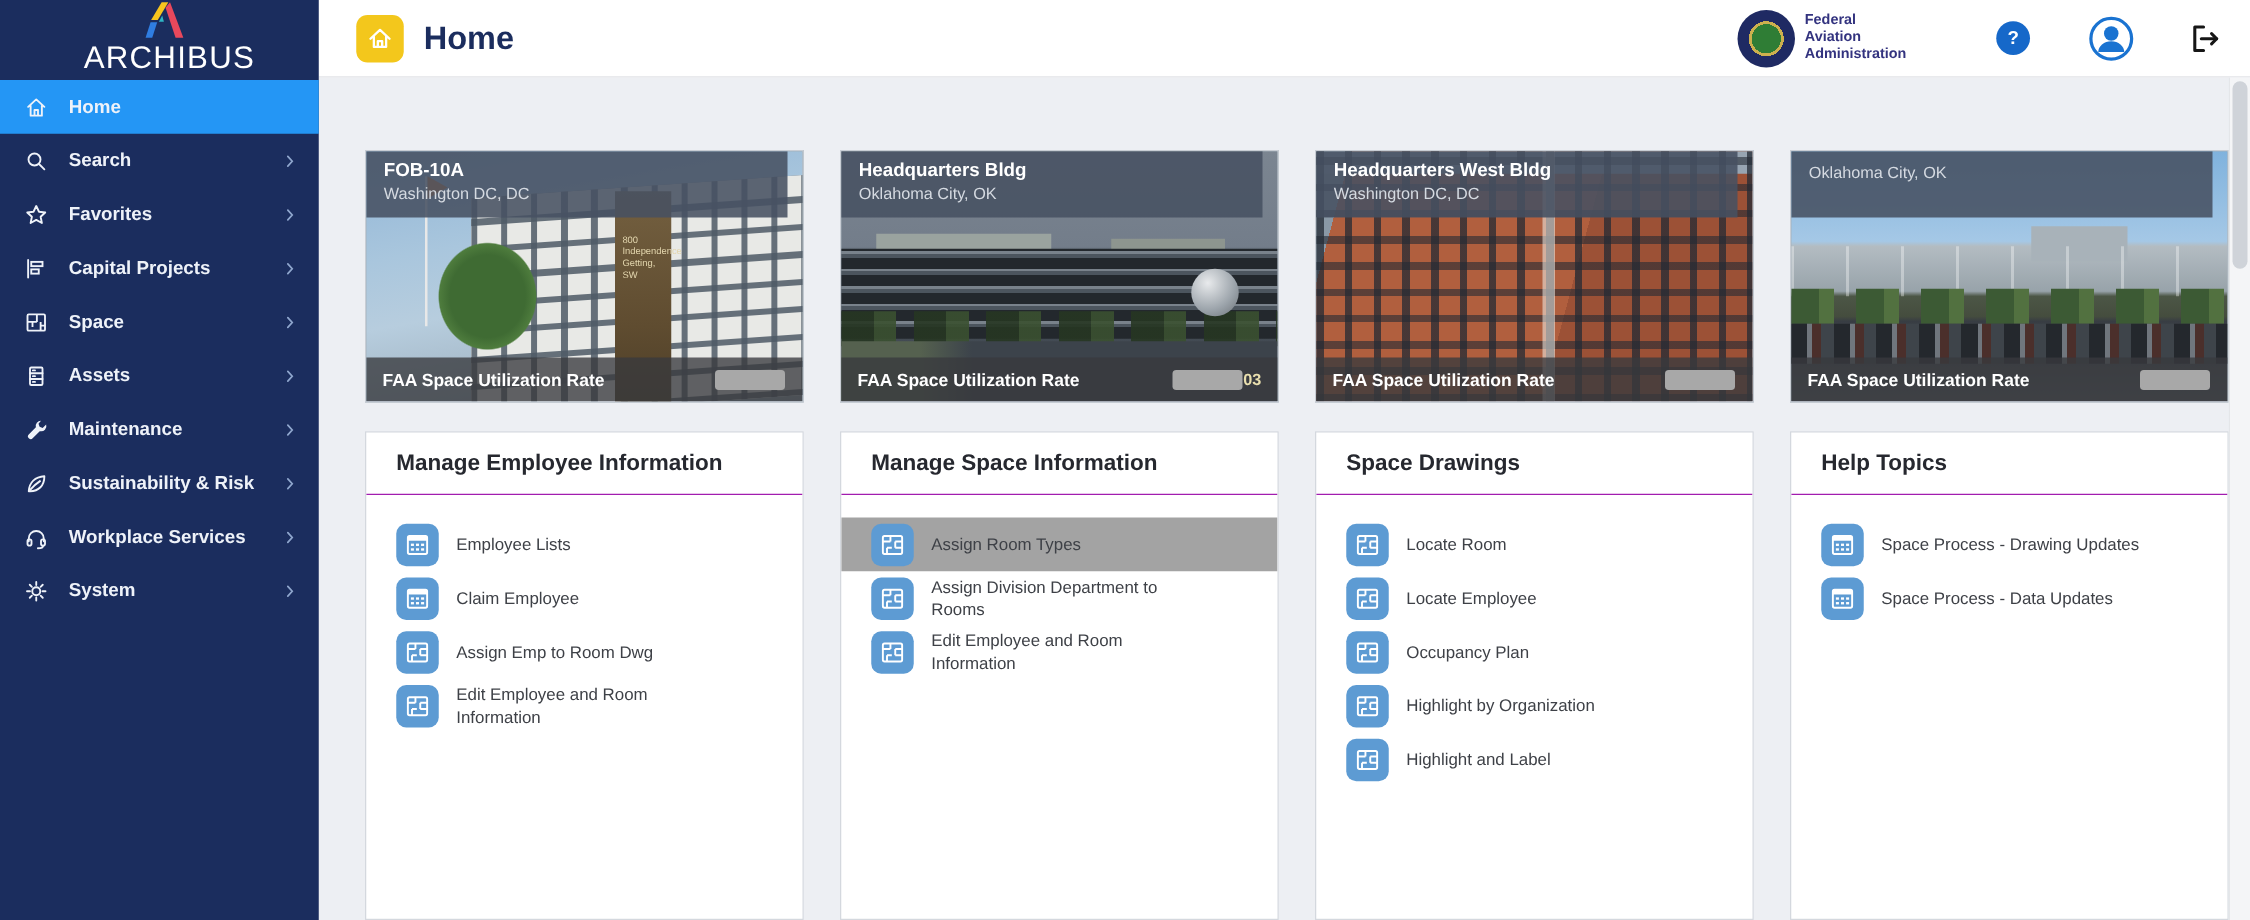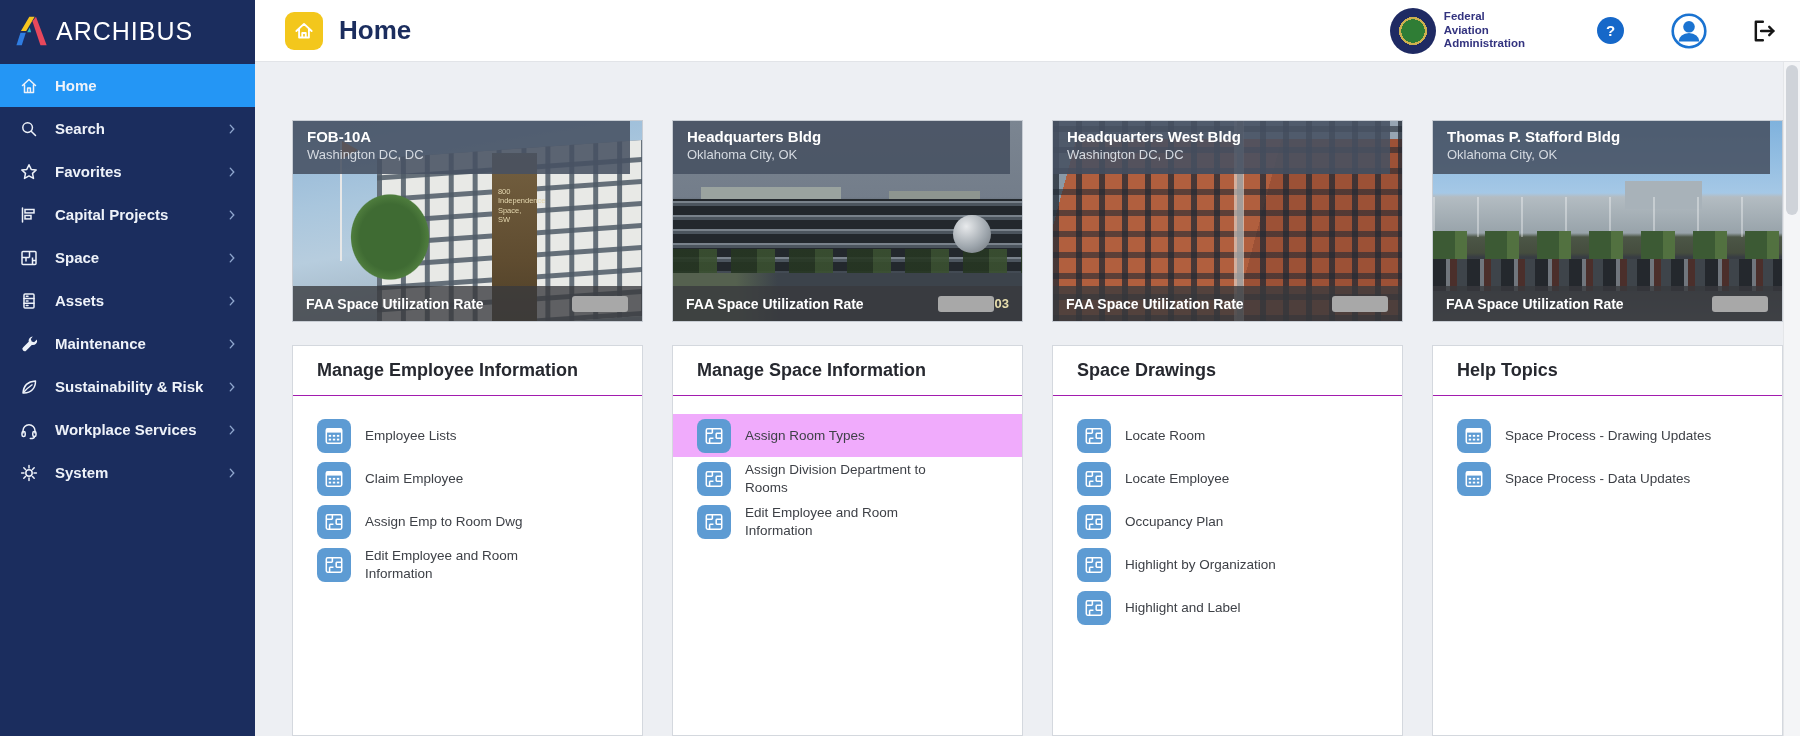--- a/index.html
+++ b/index.html
@@ -1,21 +1,21 @@
 <!DOCTYPE html>
 <html><head>
 <meta charset="utf-8">
 <style>
   * { box-sizing: border-box; margin: 0; padding: 0; }
   html,body { width:1800px; height:736px; overflow:hidden;
     font-family:"Liberation Sans", sans-serif; background:#edeff3; position:relative; }
 
   
   .sidebar { position:absolute; left:0; top:0; width:255px; height:736px; background:#1b2d5e; z-index:5; }
-  .logo-row { height:62px; display:flex; align-items:center; padding-left:16px; }
+  .logo-row { height:62px; display:flex; align-items:center; padding-left:16px;flex-direction:column; }
   .logo-mark { width:32px; height:32px; margin-right:8px; }
   .logo-text { color:#ffffff; font-size:25px; letter-spacing:1px; font-weight:400; }
   .nav { padding-top:2px; }
   .nav-item { height:43px; display:flex; align-items:center; padding:0 16px 0 18px;
     color:#eef2f9; font-size:15px; font-weight:700; cursor:pointer; }
   .nav-item.active { background:#2496f5; }
   .nicon { width:22px; height:22px; margin-right:15px; display:flex; align-items:center; justify-content:center; flex:0 0 22px; }
   .nicon svg { width:20px; height:20px; }
   .nlabel { white-space:nowrap; }
   .chev { margin-left:auto; width:14px; height:14px; }
@@ -102,21 +102,21 @@
   .p4-cars { position:absolute; left:0; right:0; top:69%; height:16%;
     background:repeating-linear-gradient(90deg, #24282d 0 13px, #70767d 13px 17px, #4b2f2b 17px 24px, #3e444a 24px 34px); }
 
   
   .row-panels { position:absolute; left:292px; top:345px; display:flex; gap:29px; z-index:2; }
   .panel { width:351px; height:391px; background:#ffffff; border:1px solid #d4d8de; overflow:hidden; }
   .panel-header { height:50px; display:flex; align-items:center; padding:0 24px;
     font-size:18px; font-weight:700; color:#26282f; border-bottom:1px solid #a21caf; }
   .panel-body { padding-top:18px; }
   .panel-item { display:flex; align-items:center; padding:4px 24px; min-height:43px; cursor:pointer; }
-  .panel-item.selected { background:#f0abfc; }
+  .panel-item.selected { background:#a3a3a3; }
   .item-icon { width:34px; height:34px; border-radius:8px; background:#5d9bd3; flex:0 0 34px;
     margin-right:14px; display:flex; align-items:center; justify-content:center; }
   .item-icon svg { width:22px; height:22px; }
   .item-label { font-size:13.5px; color:#3e4147; line-height:1.3; max-width:218px; }
 
   
   .scrollbar { position:absolute; right:0; top:62px; bottom:0; width:17px; background:#f4f5f7; border-left:1px solid #e4e6e9; z-index:6; }
   .scroll-thumb { position:absolute; left:2px; right:2px; top:3px; height:150px; background:#cfd3d9; border-radius:7px; }
 </style>
 </head>
@@ -317,21 +317,21 @@
 
   <div class="card">
     <div class="photo photo1">
       <div class="p1-bldg"></div>
       <div class="p1-tree"></div>
       <div class="p1-pole"></div>
       <div class="p1-flag"></div>
       <div class="p1-sign">
         <div class="p1-sign-text">
           <div>800 Independence</div>
-          <div>Space, SW</div>
+          <div>Getting, SW</div>
         </div>
       </div>
     </div>
     <div class="card-top">
       <div class="bname">FOB-10A</div>
       <div class="bcity">Washington DC, DC</div>
     </div>
     <div class="card-bottom">
       <span class="rlabel">FAA Space Utilization Rate</span>
       <span class="rright">
@@ -383,21 +383,20 @@
   </div>
 
   <div class="card">
     <div class="photo photo4">
       <div class="p4-block"></div>
       <div class="p4-bldg"></div>
       <div class="p4-trees"></div>
       <div class="p4-cars"></div>
     </div>
     <div class="card-top">
-      <div class="bname">Thomas P. Stafford Bldg</div>
       <div class="bcity">Oklahoma City, OK</div>
     </div>
     <div class="card-bottom">
       <span class="rlabel">FAA Space Utilization Rate</span>
       <span class="rright">
           <span class="redact"></span>
           <span class="rfrag"></span>
         </span>
     </div>
   </div>

